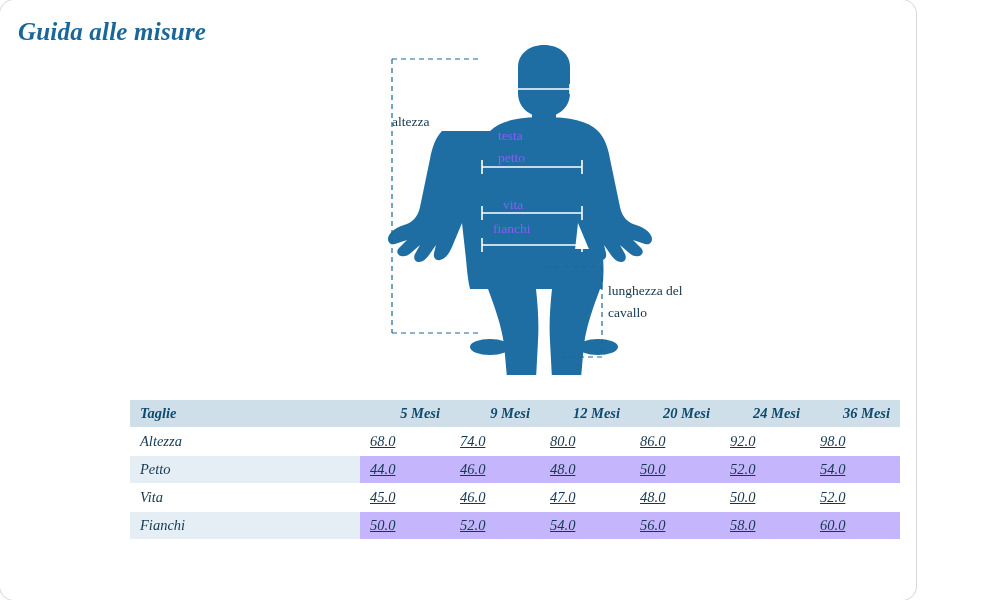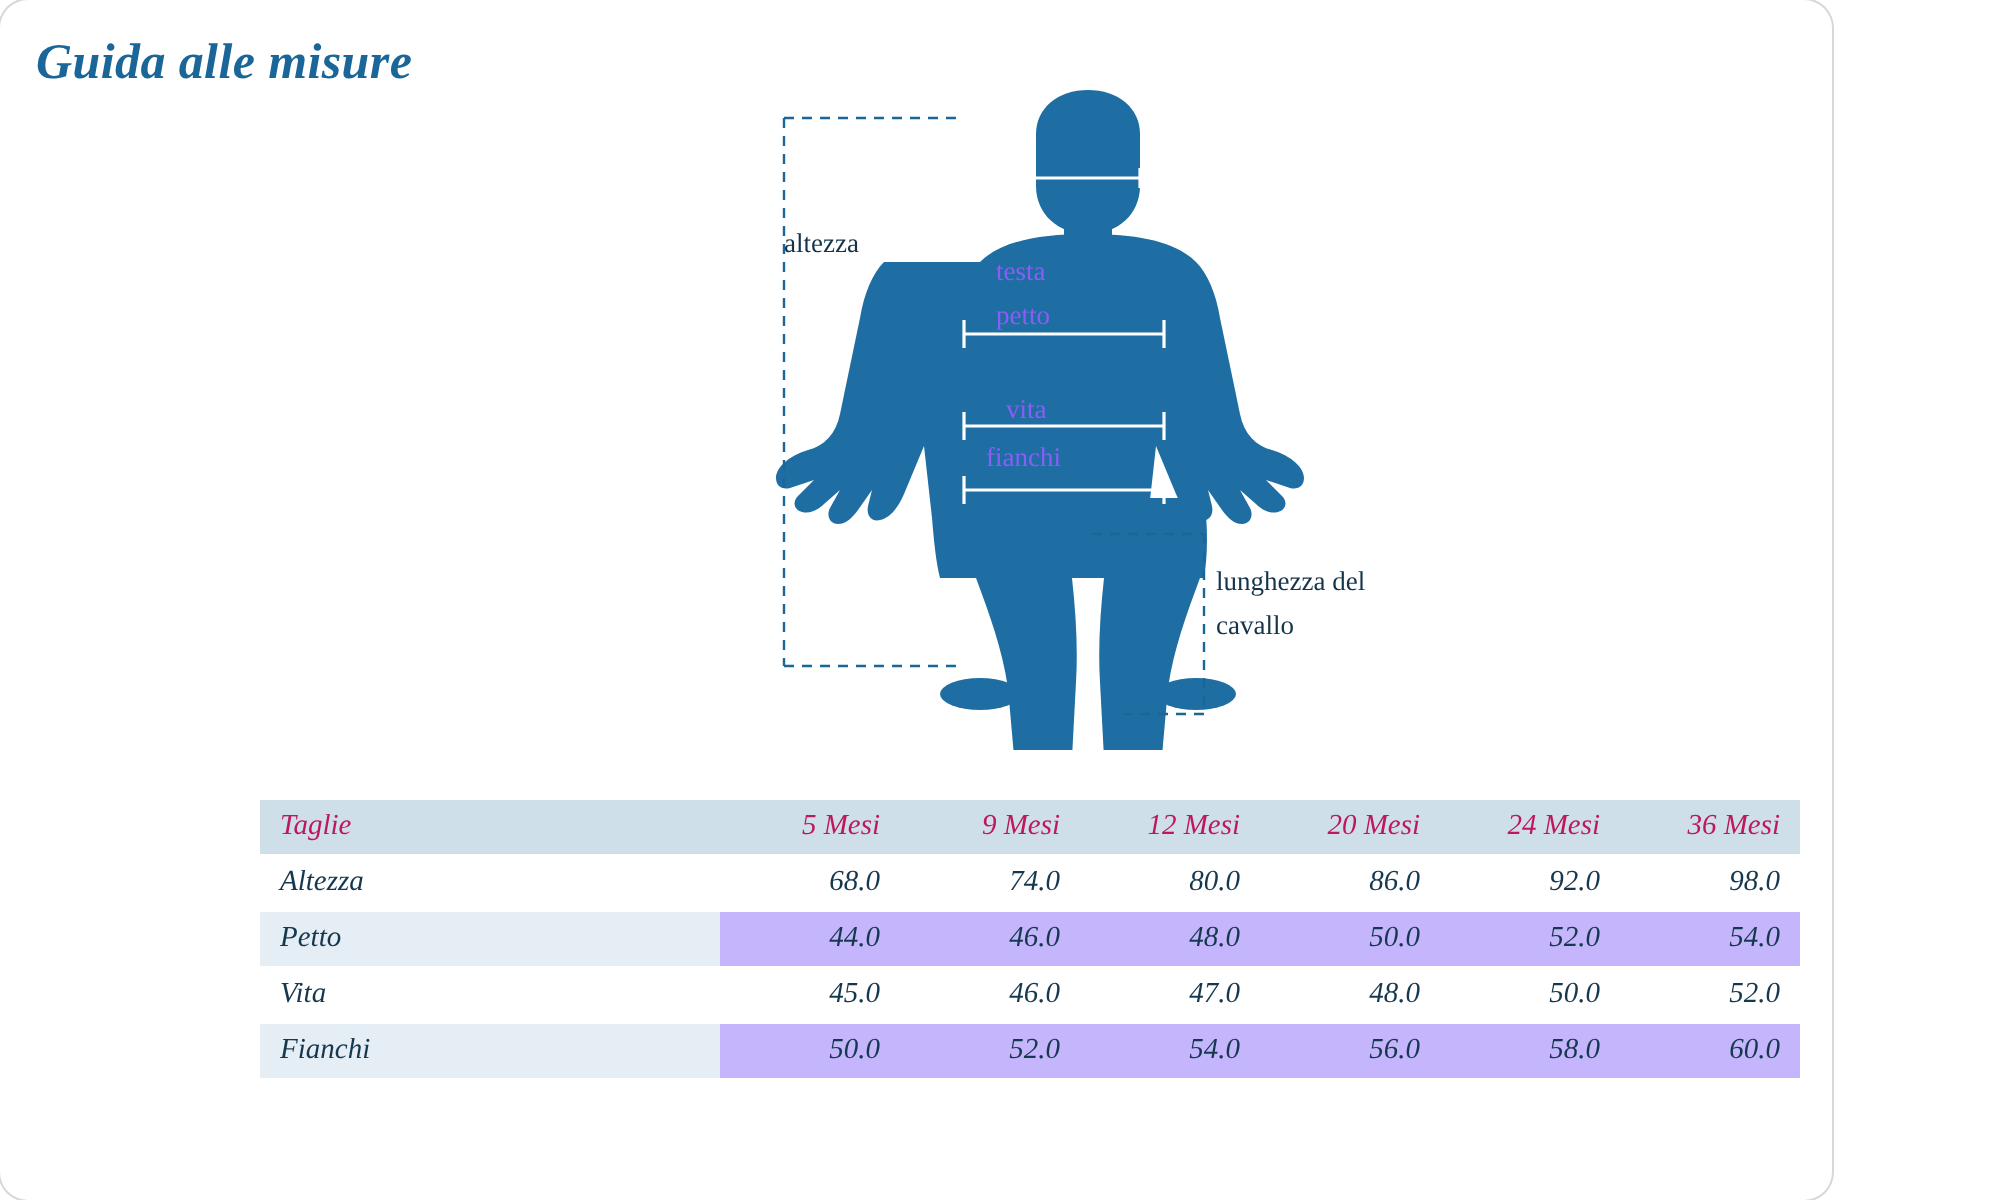--- a/index.html
+++ b/index.html
@@ -77,42 +77,42 @@
     font-family: "Liberation Serif", serif;
     font-size: 14.5px;
     font-style: italic;
   }
   #size-table th, #size-table td {
     padding: 4px 10px;
     height: 19px;
   }
   #size-table thead th {
     background: #cfdfe9;
-    font-weight: normal;
+    font-weight: bold;
     font-style: italic;
-    color: #be185d;
+    color: #0c4a6e;
     text-align: right;
     border-bottom: 1px solid #ffffff;
   }
   #size-table thead th.rowhead {
     text-align: left;
     width: 210px;
   }
   #size-table td.rowhead {
     text-align: left;
     background: #e4eef4;
     color: #16384f;
     width: 210px;
     border-bottom: 1px solid #ffffff;
   }
   #size-table td.val {
-    text-align: right;
     color: #16384f;
     border-bottom: 1px solid #ffffff;
     width: 70px;
+    text-decoration: underline;
   }
   #size-table tbody tr.even td.val {
     background: #ffffff;
   }
   #size-table tbody tr.odd td.val {
     background: #c4b5fd;
   }
   #size-table tbody tr.even td.rowhead {
     background: #ffffff;
   }

